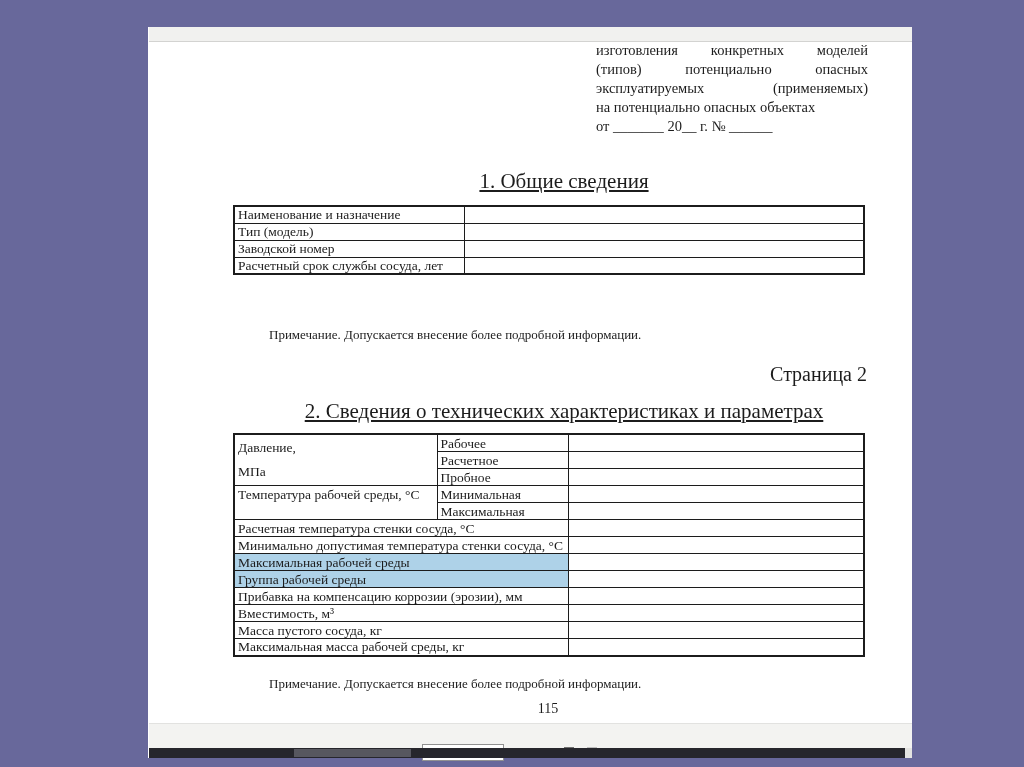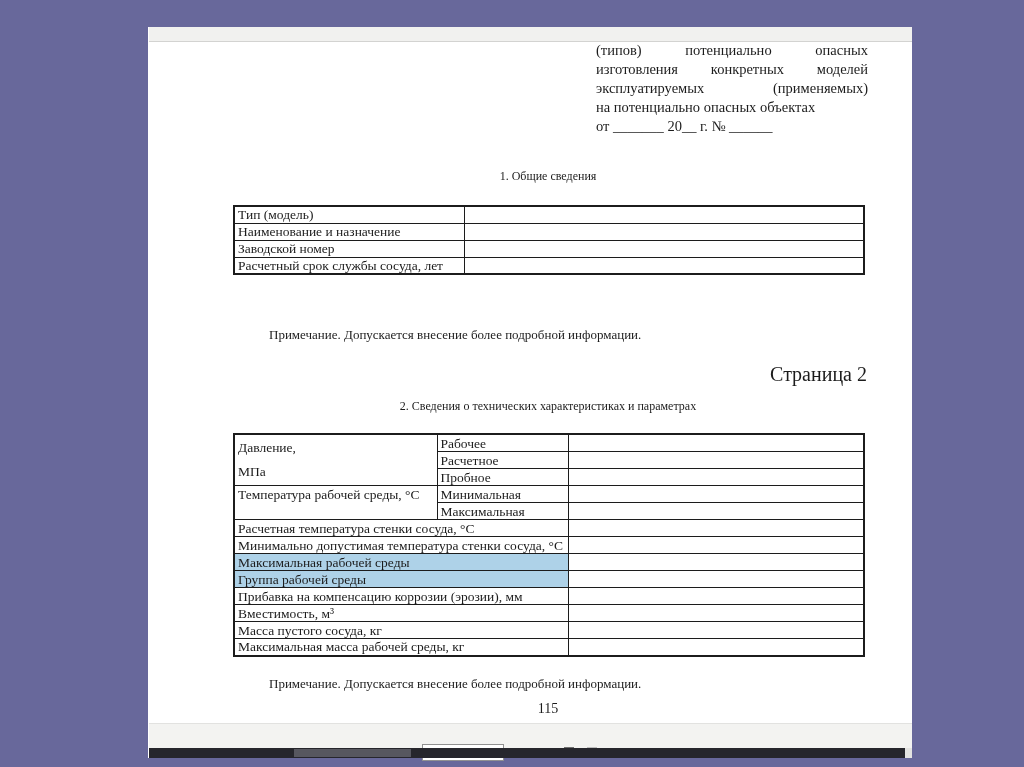--- a/index.html
+++ b/index.html
@@ -14,21 +14,21 @@
     background:#ffffff;border-left:1px solid rgba(255,255,255,.5);box-sizing:content-box;
   }
   .topbar{
     position:absolute;left:0;top:0;width:100%;height:15px;
     background:#f1f1ef;border-bottom:1px solid #d3d3d1;box-sizing:border-box;
   }
   
   .doc{position:absolute;left:0;top:0;width:100%;height:696px;color:#1c1c1c;overflow:hidden;}
   .intro{position:absolute;left:447px;top:14px;width:272px;font-size:14.5px;line-height:19px;}
   .intro .j{text-align:justify;text-align-last:justify;}
-  .h-sec{position:absolute;left:84px;width:630px;text-align:center;font-size:12px;}
+  .h-sec{position:absolute;left:100px;width:630px;text-align:center;font-size:21px;text-decoration:underline;}
   .h1s{top:142px;}
   .h2s{top:372px;}
   table{border-collapse:collapse;table-layout:fixed;position:absolute;left:84px;border:2px solid #1c1c1c;}
   #t1{top:178px;width:630px;}
   #t2{top:406px;width:630px;}
   td{
     border:1px solid #1c1c1c;height:17px;padding:0 3px;box-sizing:border-box;
     font-size:13.5px;line-height:15px;vertical-align:middle;
     white-space:nowrap;overflow:hidden;
   }
@@ -68,41 +68,41 @@
 </head>
 <body>
 
 <div class="frame">
 
   <div class="topbar"></div>
 
   <div class="doc">
 
     <div class="intro">
+      <div class="j">изготовления конкретных моделей</div>
       <div class="j">(типов) потенциально опасных</div>
-      <div class="j">изготовления конкретных моделей</div>
       <div class="j">эксплуатируемых (применяемых)</div>
       <div>на потенциально опасных объектах</div>
       <div>от _______ 20__ г. № ______</div>
     </div>
 
     <div class="h-sec h1s">1. Общие сведения</div>
 
     <table id="t1">
       <colgroup>
           <col style="width:230px">
           <col style="width:400px">
         </colgroup>
       <tbody>
       <tr>
+        <td>Наименование и назначение</td>
+        <td></td>
+      </tr>
+      <tr>
         <td>Тип (модель)</td>
-        <td></td>
-      </tr>
-      <tr>
-        <td>Наименование и назначение</td>
         <td></td>
       </tr>
       <tr>
         <td>Заводской номер</td>
         <td></td>
       </tr>
       <tr>
         <td>Расчетный срок службы сосуда, лет</td>
         <td></td>
       </tr>

